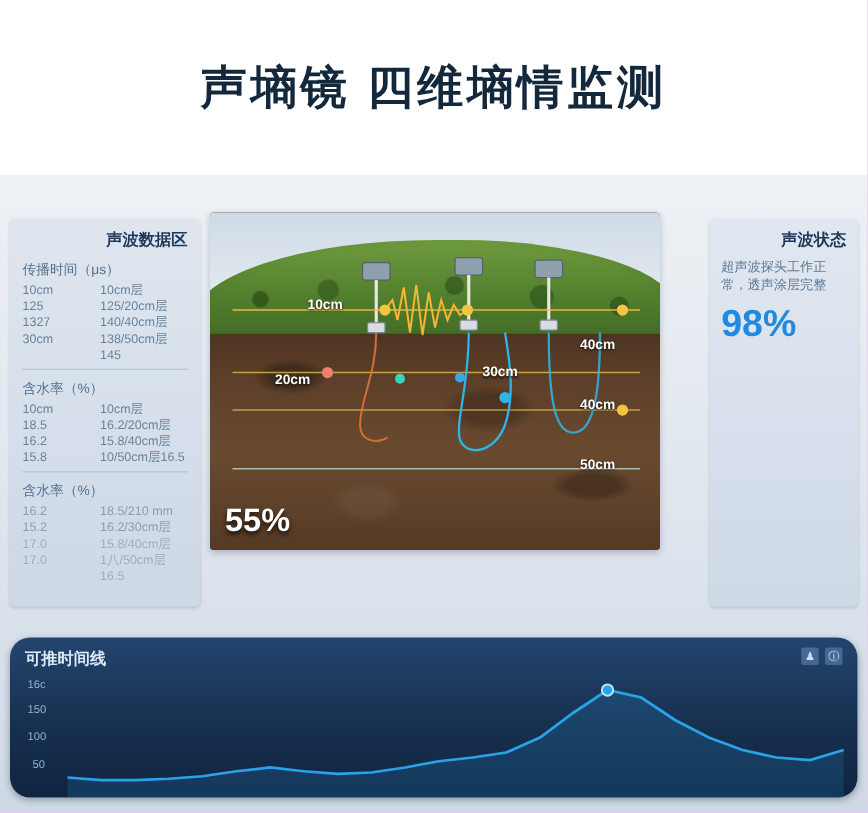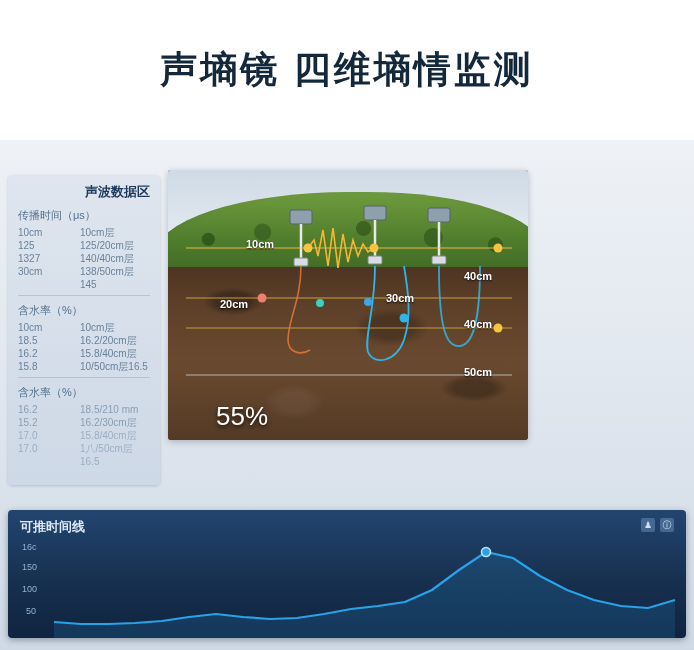--- a/index.html
+++ b/index.html
@@ -97,28 +97,28 @@
       radial-gradient(ellipse at 85% 70%, rgba(0,0,0,.26) 0 20px, transparent 34px),
       radial-gradient(ellipse at 35% 78%, rgba(255,255,255,.05) 0 16px, transparent 30px);
   }
   .scene-svg{position:absolute;left:0;top:0;}
   .depth-label{
     position:absolute;color:#ffffff;font-size:11px;font-weight:bold;
     text-shadow:0 1px 2px rgba(0,0,0,.85);
   }
   .big-pct{
     position:absolute;left:12px;bottom:8px;color:#ffffff;
-    font-size:26px;font-weight:normal;text-shadow:0 2px 4px rgba(0,0,0,.8);margin-left:36px;
+    font-size:26px;font-weight:bold;text-shadow:0 2px 4px rgba(0,0,0,.8);
   }
 
   
   .chart-card{
     position:absolute;left:8px;right:8px;top:370px;height:128px;
     background:linear-gradient(180deg,#22456f 0%,#17304f 55%,#0f2440 100%);
-    border-radius:4px;
+    border-radius:16px;
     box-shadow:0 2px 6px rgba(10,25,45,.35);
     overflow:hidden;
   }
   .chart-head{
     position:absolute;left:12px;top:8px;display:flex;align-items:baseline;gap:6px;
   }
   .chart-title{font-size:13px;color:#dbe8f6;font-weight:bold;}
   .chart-sub{font-size:10px;color:#6f92bb;}
   .chart-icons{position:absolute;right:12px;top:8px;display:flex;gap:5px;}
   .ci{width:14px;height:14px;border-radius:2px;background:rgba(140,180,225,.35);
@@ -246,20 +246,25 @@
       <div class="depth-label" style="left:78px;top:68px;">10cm</div>
       <div class="depth-label" style="left:52px;top:128px;">20cm</div>
       <div class="depth-label" style="left:218px;top:122px;">30cm</div>
       <div class="depth-label" style="left:296px;top:100px;">40cm</div>
       <div class="depth-label" style="left:296px;top:148px;">40cm</div>
       <div class="depth-label" style="left:296px;top:196px;">50cm</div>
 
       <div class="big-pct">55%</div>
     </div>
 
+    <div class="right-panel">
+      <div class="panel-title">声波状态</div>
+      <div class="status-desc">超声波探头工作正常，透声涂层完整</div>
+      <div class="status-pct">98%</div>
+    </div>
 
     <div class="chart-card">
       <div class="chart-head">
         <span class="chart-title">可推时间线</span>
       </div>
       <div class="chart-icons">
         <span class="ci">♟</span>
         <span class="ci">ⓘ</span>
       </div>
 

